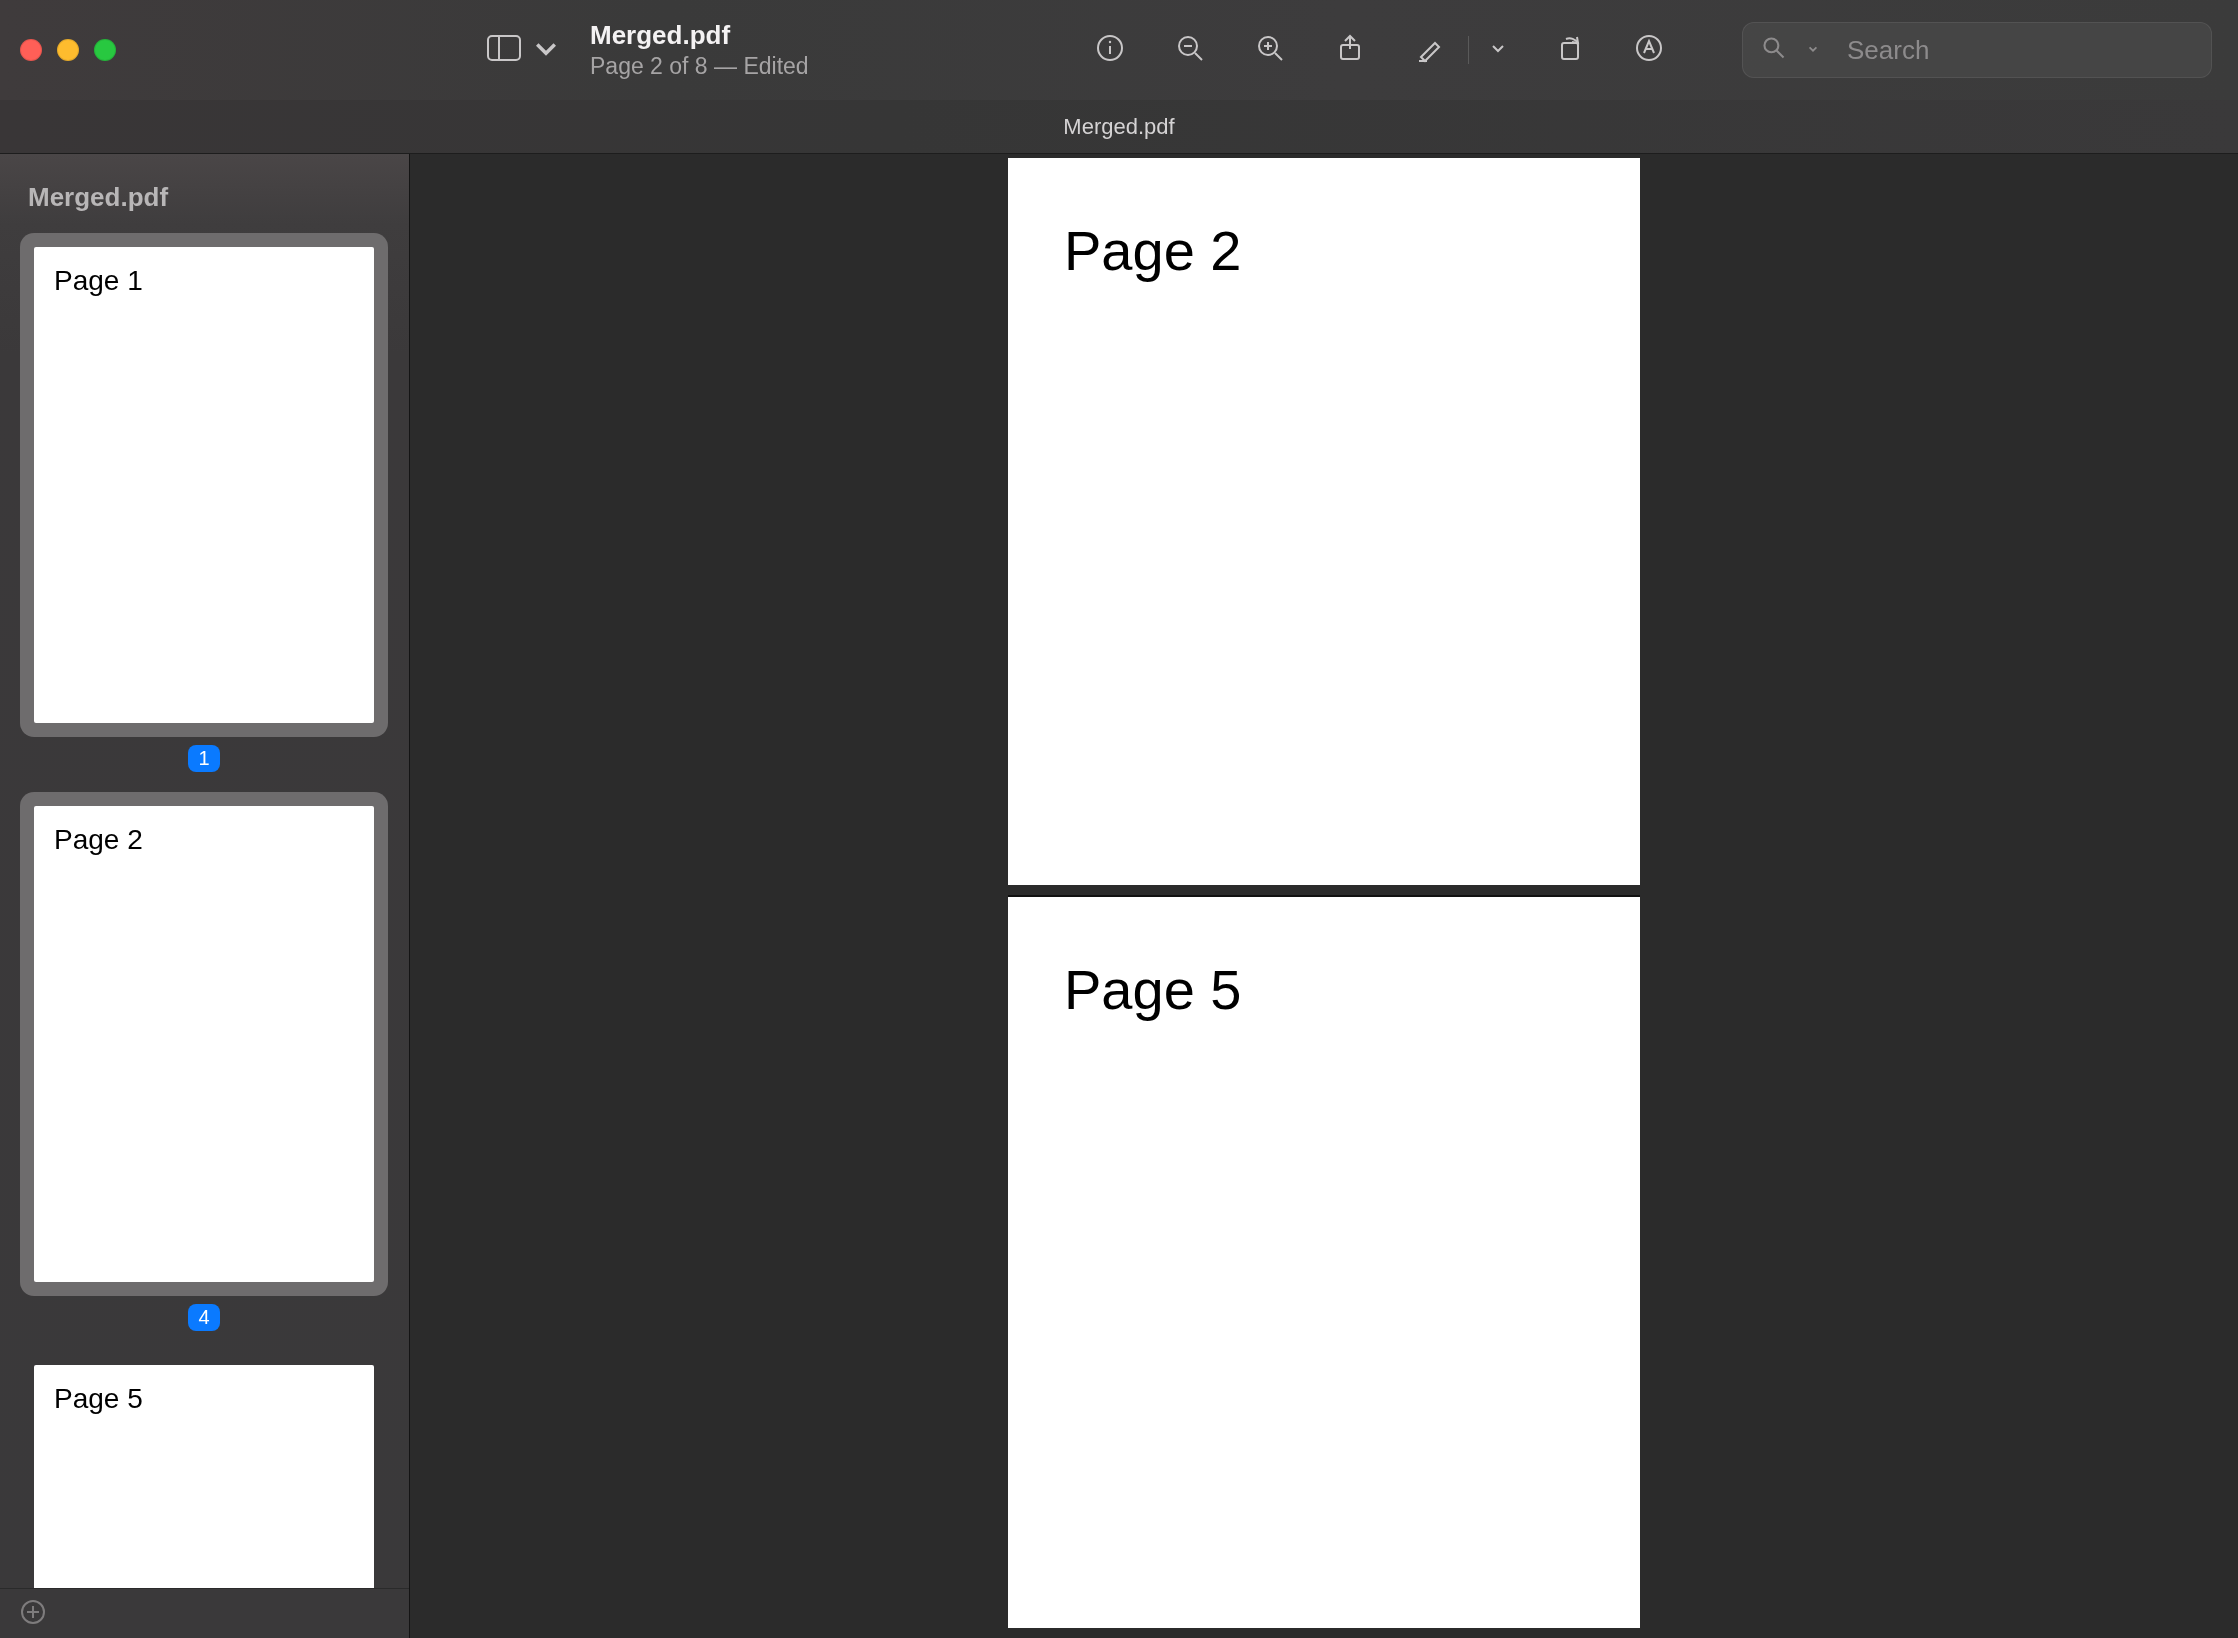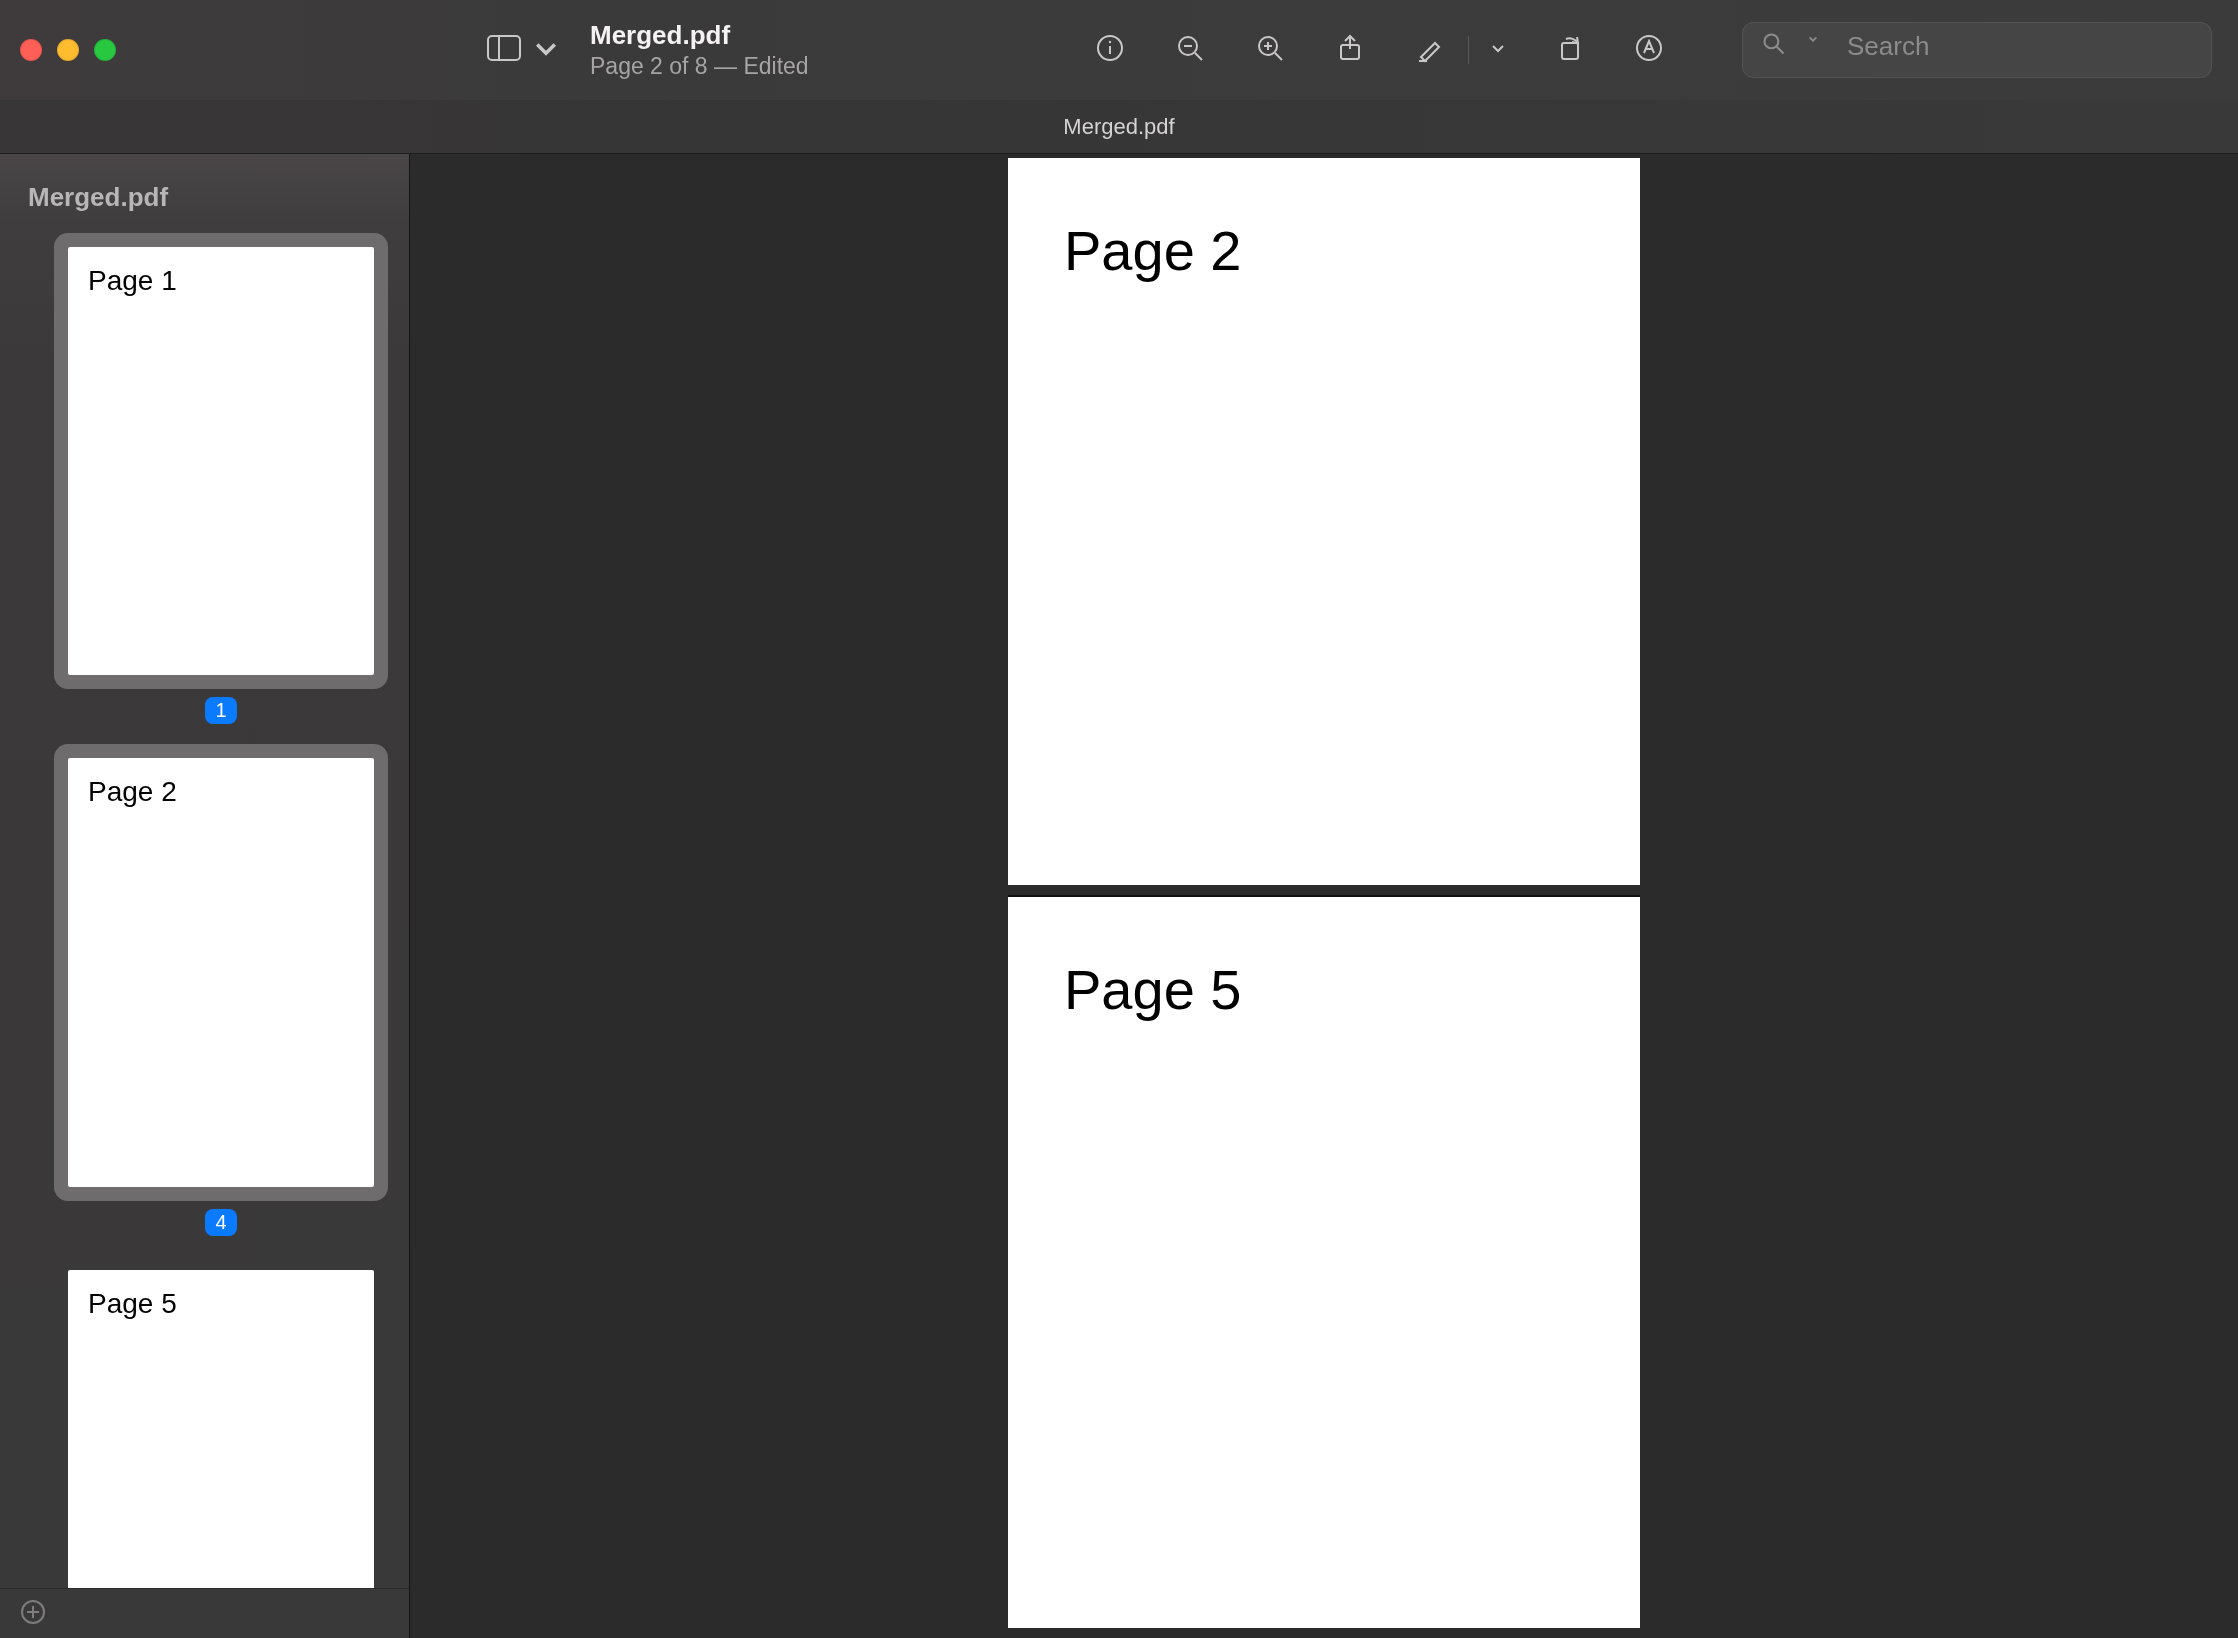--- a/index.html
+++ b/index.html
@@ -50,22 +50,22 @@
   .tool-icons svg { width: 30px; height: 30px; stroke: #c9c7c8; }
   .divider-v { width:1px; height:28px; background:#5a5a5a; }
   .tool-group { display:flex; align-items:center; gap: 8px;}
   
   .search-wrap {
     position: absolute; right: 26px;
     width: 470px; height: 56px;
     background: rgba(255,255,255,0.05);
     border: 1px solid rgba(255,255,255,0.08);
     border-radius: 12px;
-    display: flex; align-items: flex-start;
-    padding: 8px 18px; gap: 28px;
+    display: flex; align-items: center;
+    padding: 0 18px; gap: 28px;
   }
   .search-wrap input {
     background: transparent; border: none; outline: none;
     color: #ddd; font-size: 26px; width: 100%;
   }
   .search-wrap input::placeholder { color: #8d8b8c; }
   .search-wrap svg { width:26px; height:26px; }
 
   .tabbar {
     height: 54px;
@@ -90,21 +90,20 @@
     position: relative;
   }
   .sidebar-header {
     padding: 28px 28px 12px 28px;
     color:#b8b6b7;
     font-weight:600; font-size:26px;
   }
   .thumb-scroll {
     flex:1; overflow-y:auto;
     padding: 8px 21px 20px 20px;
-    margin-left: 34px;
   }
   .thumb-wrap { margin-bottom: 20px; }
   .thumb-card {
     background:#5b595a;
     border-radius:14px;
     padding: 14px;
   }
   .thumb-card.selected { background:#6e6c6d; }
   .thumb-page {
     width:100%; aspect-ratio: 175/245;

